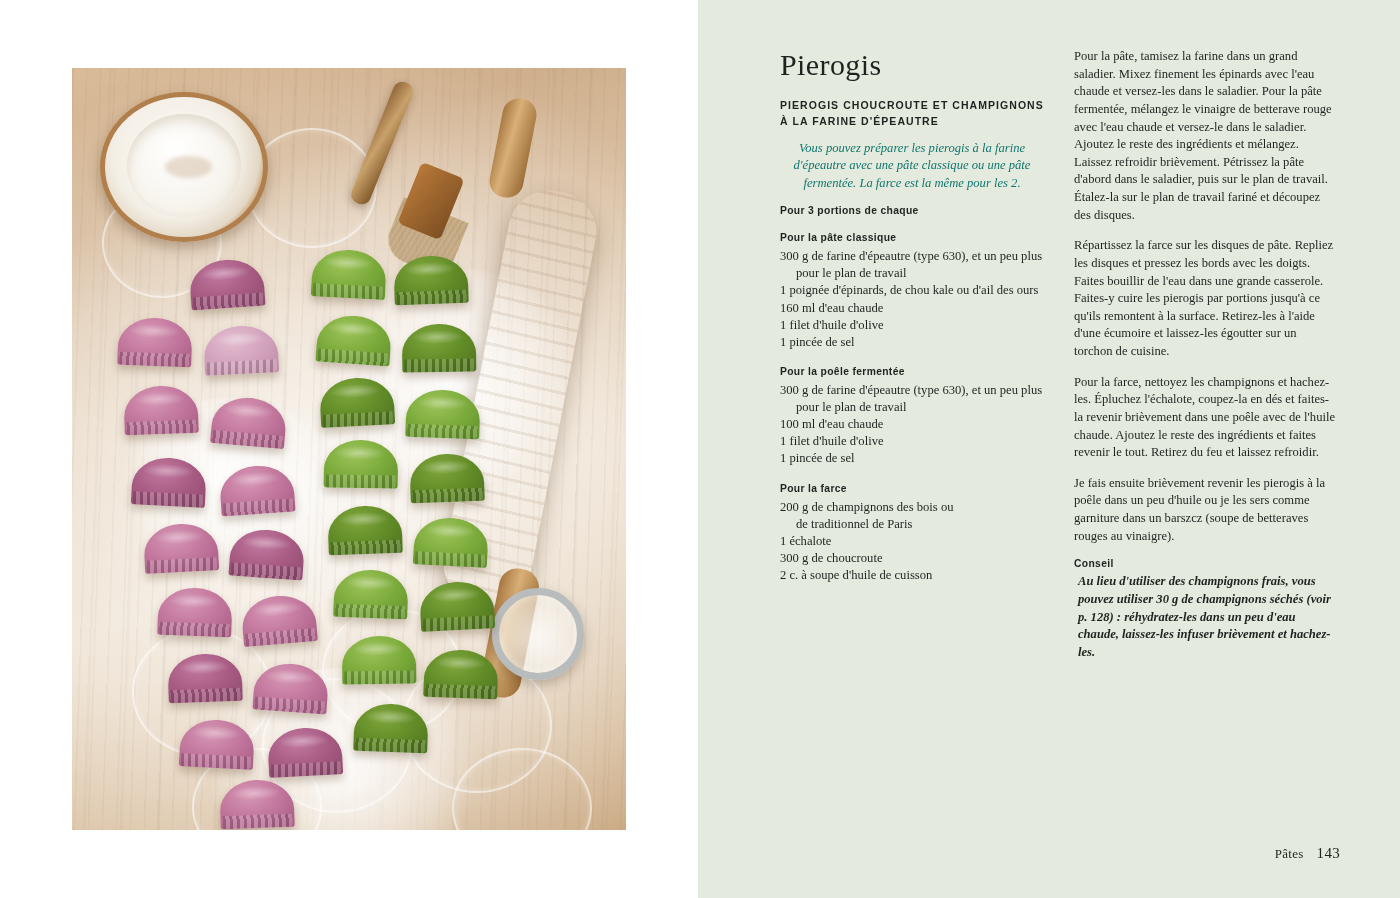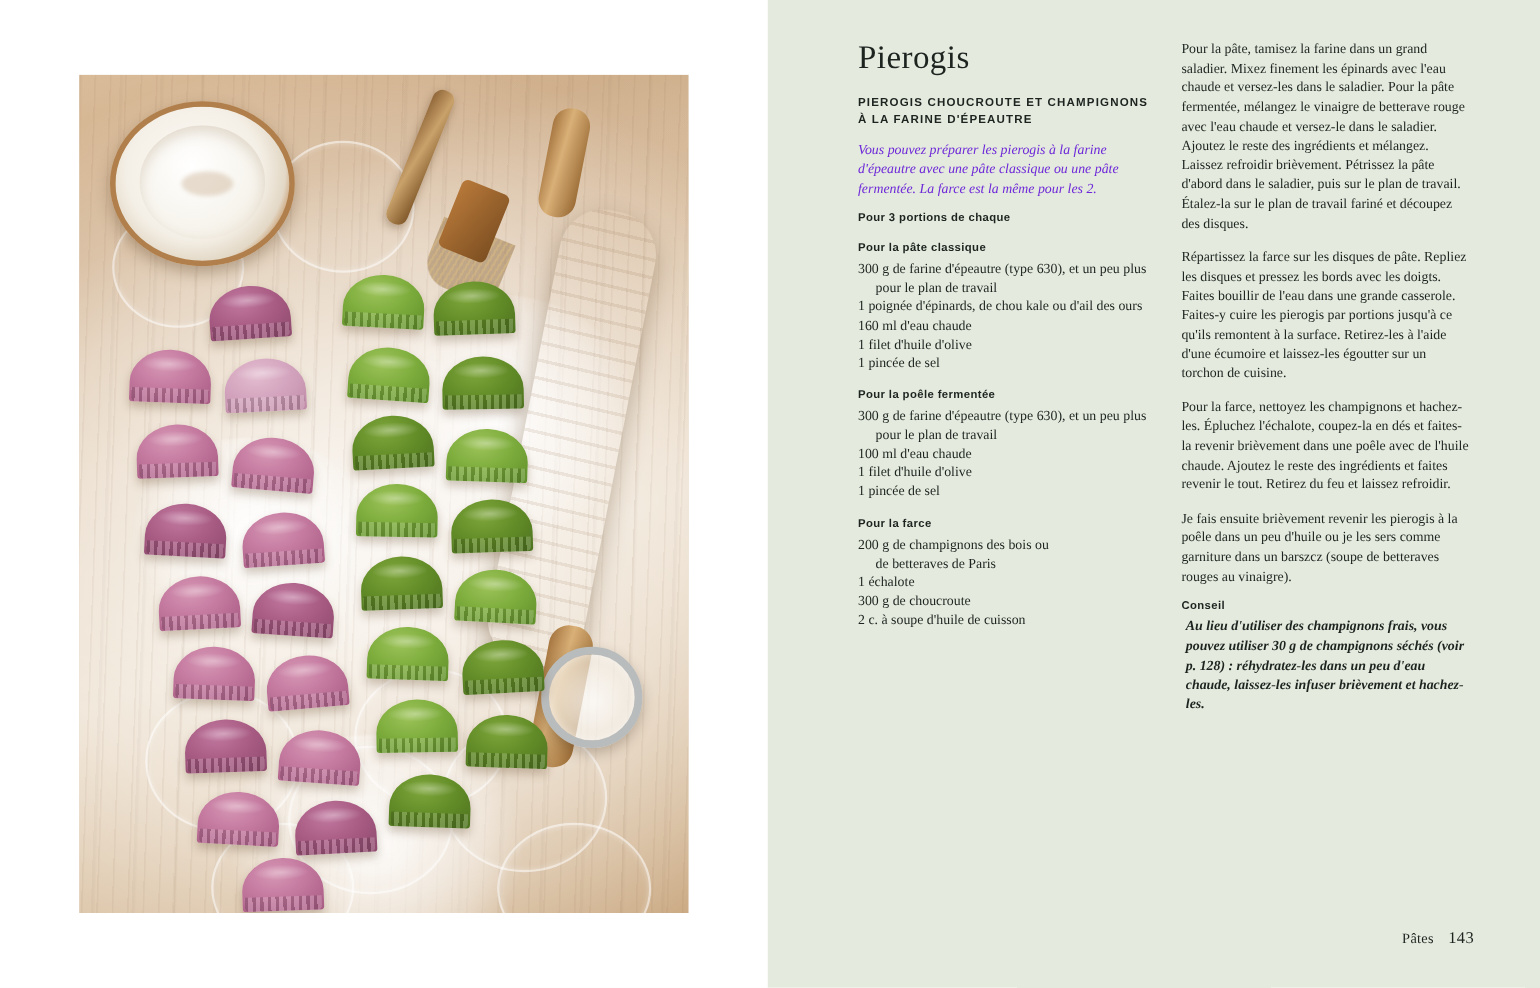--- a/index.html
+++ b/index.html
@@ -197,21 +197,21 @@
   .page-right {
     width: 702px;
     height: 898px;
     background: #e4eadd;
     position: relative;
     padding: 0;
   }
   .recipe {
     position: absolute;
     left: 82px;
-    top: 36px;
+    top: 48px;
     width: 556px;
     display: flex;
     gap: 30px;
   }
   .col-left { width: 264px; }
   .col-right { width: 262px; }
   .title {
     font-family: "Liberation Serif", serif;
     font-size: 30px;
     font-weight: 400;
@@ -227,22 +227,23 @@
     letter-spacing: 1.05px;
     line-height: 1.55;
     color: #1d2420;
     text-transform: uppercase;
     margin: 0 0 10px 0;
   }
   .intro {
     font-style: italic;
     font-size: 12.6px;
     line-height: 1.42;
-    color: #6d28d9;
+    color: #0f766e;
     margin: 0 0 12px 0;
+    text-align: center;
   }
   .portions {
     font-family: "Liberation Sans", sans-serif;
     font-size: 10.3px;
     font-weight: 700;
     letter-spacing: .35px;
     color: #1d2420;
     margin: 0 0 16px 0;
   }
   .grp { margin-bottom: 15px; }
@@ -407,21 +408,21 @@
           <p class="ing">300 g de farine d'épeautre (type 630), et un peu plus</p>
           <p class="ing cont">pour le plan de travail</p>
           <p class="ing">100 ml d'eau chaude</p>
           <p class="ing">1 filet d'huile d'olive</p>
           <p class="ing">1 pincée de sel</p>
         </div>
 
         <div class="grp">
           <p class="grp-title">Pour la farce</p>
           <p class="ing">200 g de champignons des bois ou</p>
-          <p class="ing cont">de betteraves de Paris</p>
+          <p class="ing cont">de traditionnel de Paris</p>
           <p class="ing">1 échalote</p>
           <p class="ing">300 g de choucroute</p>
           <p class="ing">2 c. à soupe d'huile de cuisson</p>
         </div>
       </div>
 
       <div class="col-right">
         <p class="para">Pour la pâte, tamisez la farine dans un grand saladier. Mixez finement les épinards avec l'eau chaude et versez-les dans le saladier. Pour la pâte fermentée, mélangez le vinaigre de betterave rouge avec l'eau chaude et versez-le dans le saladier. Ajoutez le reste des ingrédients et mélangez. Laissez refroidir brièvement. Pétrissez la pâte d'abord dans le saladier, puis sur le plan de travail. Étalez-la sur le plan de travail fariné et découpez des disques.</p>
         <p class="para">Répartissez la farce sur les disques de pâte. Repliez les disques et pressez les bords avec les doigts. Faites bouillir de l'eau dans une grande casserole. Faites-y cuire les pierogis par portions jusqu'à ce qu'ils remontent à la surface. Retirez-les à l'aide d'une écumoire et laissez-les égoutter sur un torchon de cuisine.</p>
         <p class="para">Pour la farce, nettoyez les champignons et hachez-les. Épluchez l'échalote, coupez-la en dés et faites-la revenir brièvement dans une poêle avec de l'huile chaude. Ajoutez le reste des ingrédients et faites revenir le tout. Retirez du feu et laissez refroidir.</p>

